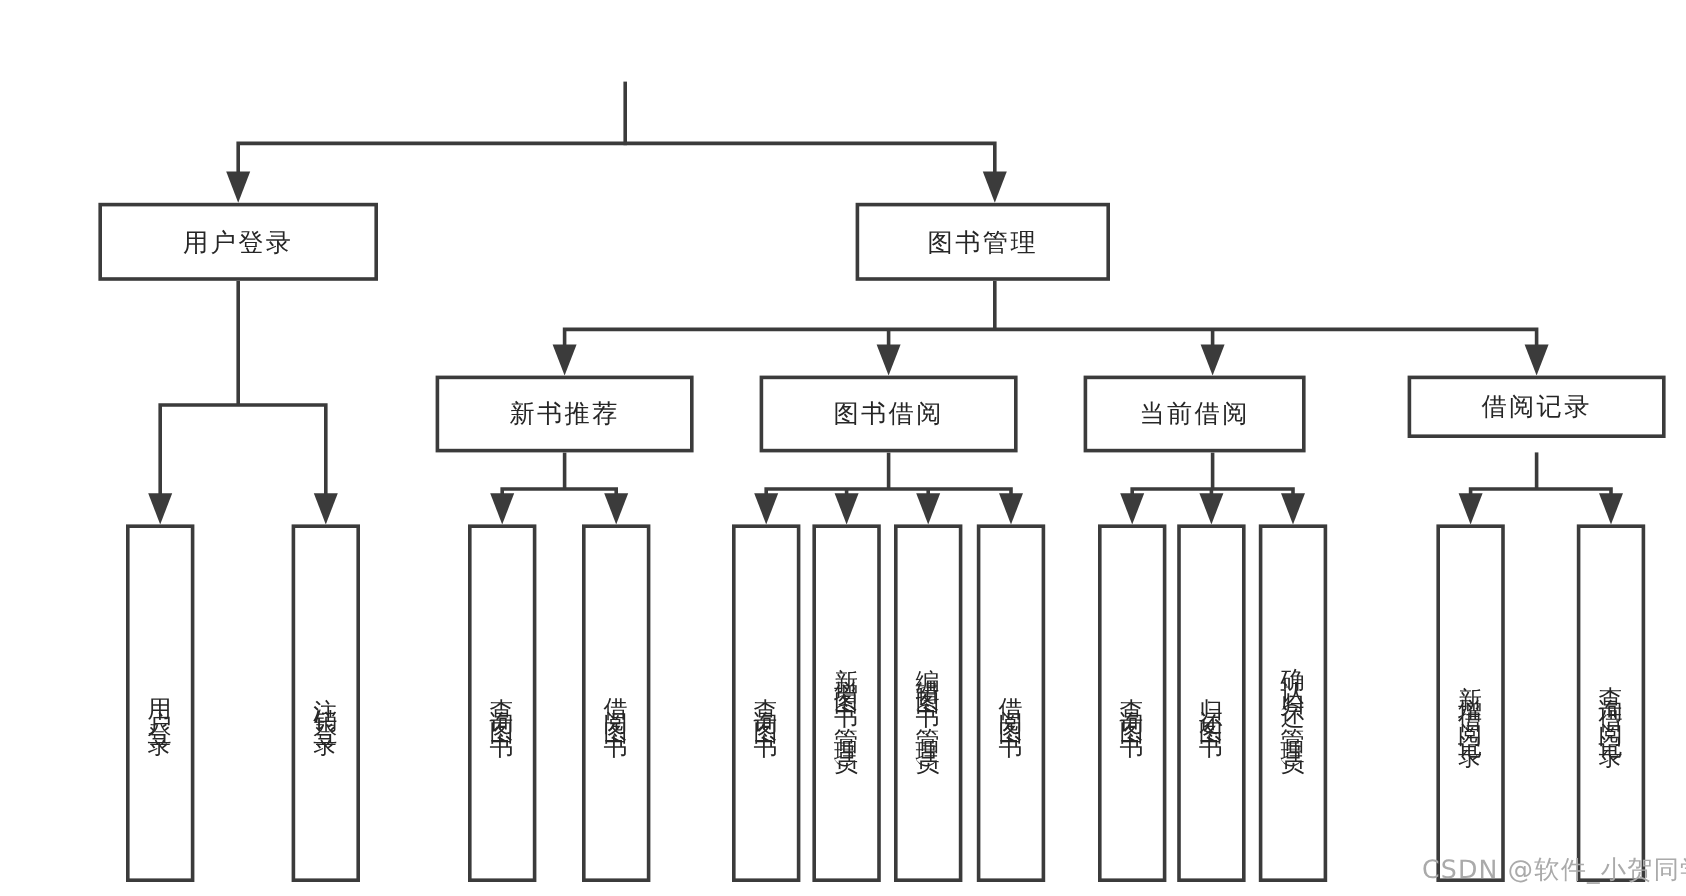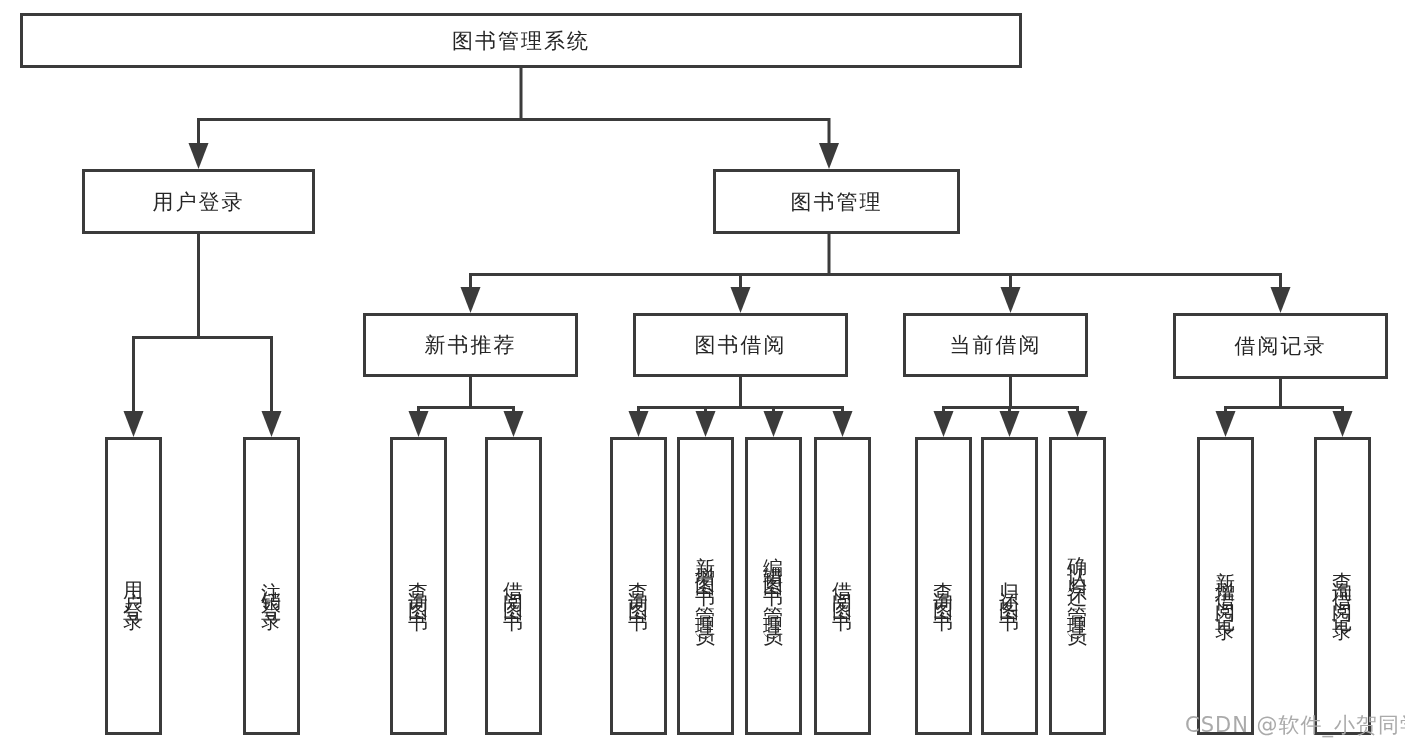--- a/index.html
+++ b/index.html
@@ -104,41 +104,38 @@
     </g>
 
     <g>
       <path d="M1280.5 377 V407.5"></path>
       <path d="M1225.5 413 V407.5 H1342.5 V413"></path>
       <polygon points="1215.5,411 1235.5,411 1225.5,437"></polygon>
       <polygon points="1332.5,411 1352.5,411 1342.5,437"></polygon>
     </g>
   </svg>
 
-  <div class="node h-node" style="left:20px;top:13px;width:1002px;height:55px;">
-    <span>图书管理系统</span>
-  </div>
 
   <div class="node h-node" style="left:82px;top:169px;width:233px;height:65px;">
     <span>用户登录</span>
   </div>
-  <div class="node h-node" style="left:713px;top:169px;width:247px;height:65px;">
+  <div class="node h-node" style="left:713px;top:169px;width:212px;height:65px;">
     <span>图书管理</span>
   </div>
 
   <div class="node h-node" style="left:633px;top:313px;width:215px;height:64px;">
     <span>图书借阅</span>
   </div>
   <div class="node h-node" style="left:363px;top:313px;width:215px;height:64px;">
     <span>新书推荐</span>
   </div>
   <div class="node h-node" style="left:903px;top:313px;width:185px;height:64px;">
     <span>当前借阅</span>
   </div>
-  <div class="node h-node" style="left:1173px;top:313px;width:215px;height:66px;">
+  <div class="node h-node" style="left:1173px;top:313px;width:215px;height:52px;">
     <span>借阅记录</span>
   </div>
 
   <div class="node leaf" style="left:105px;top:437px;width:57px;height:298px;">
     <span class="v-label">用户登录</span>
   </div>
   <div class="node leaf" style="left:243px;top:437px;width:57px;height:298px;">
     <span class="v-label">注销登录</span>
   </div>
 

